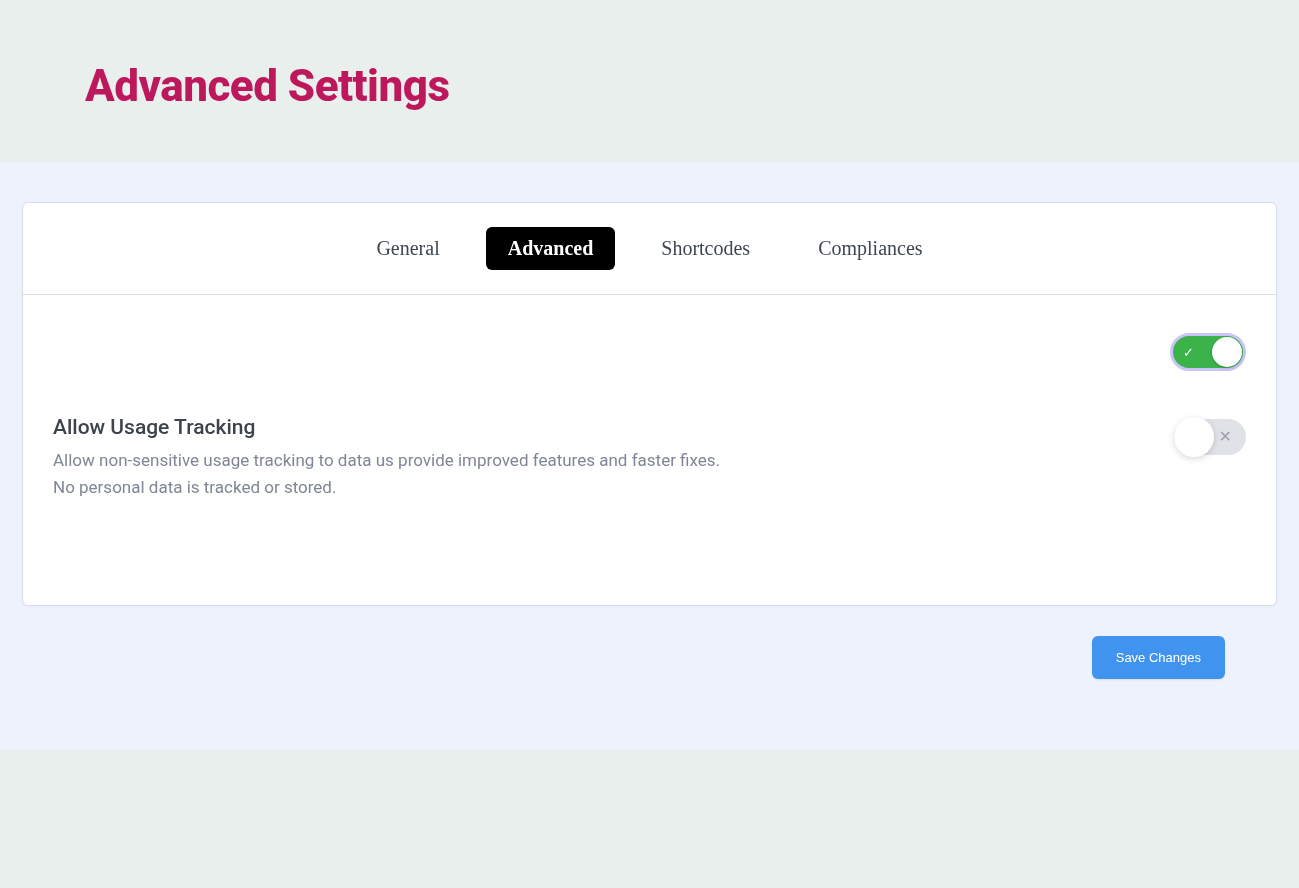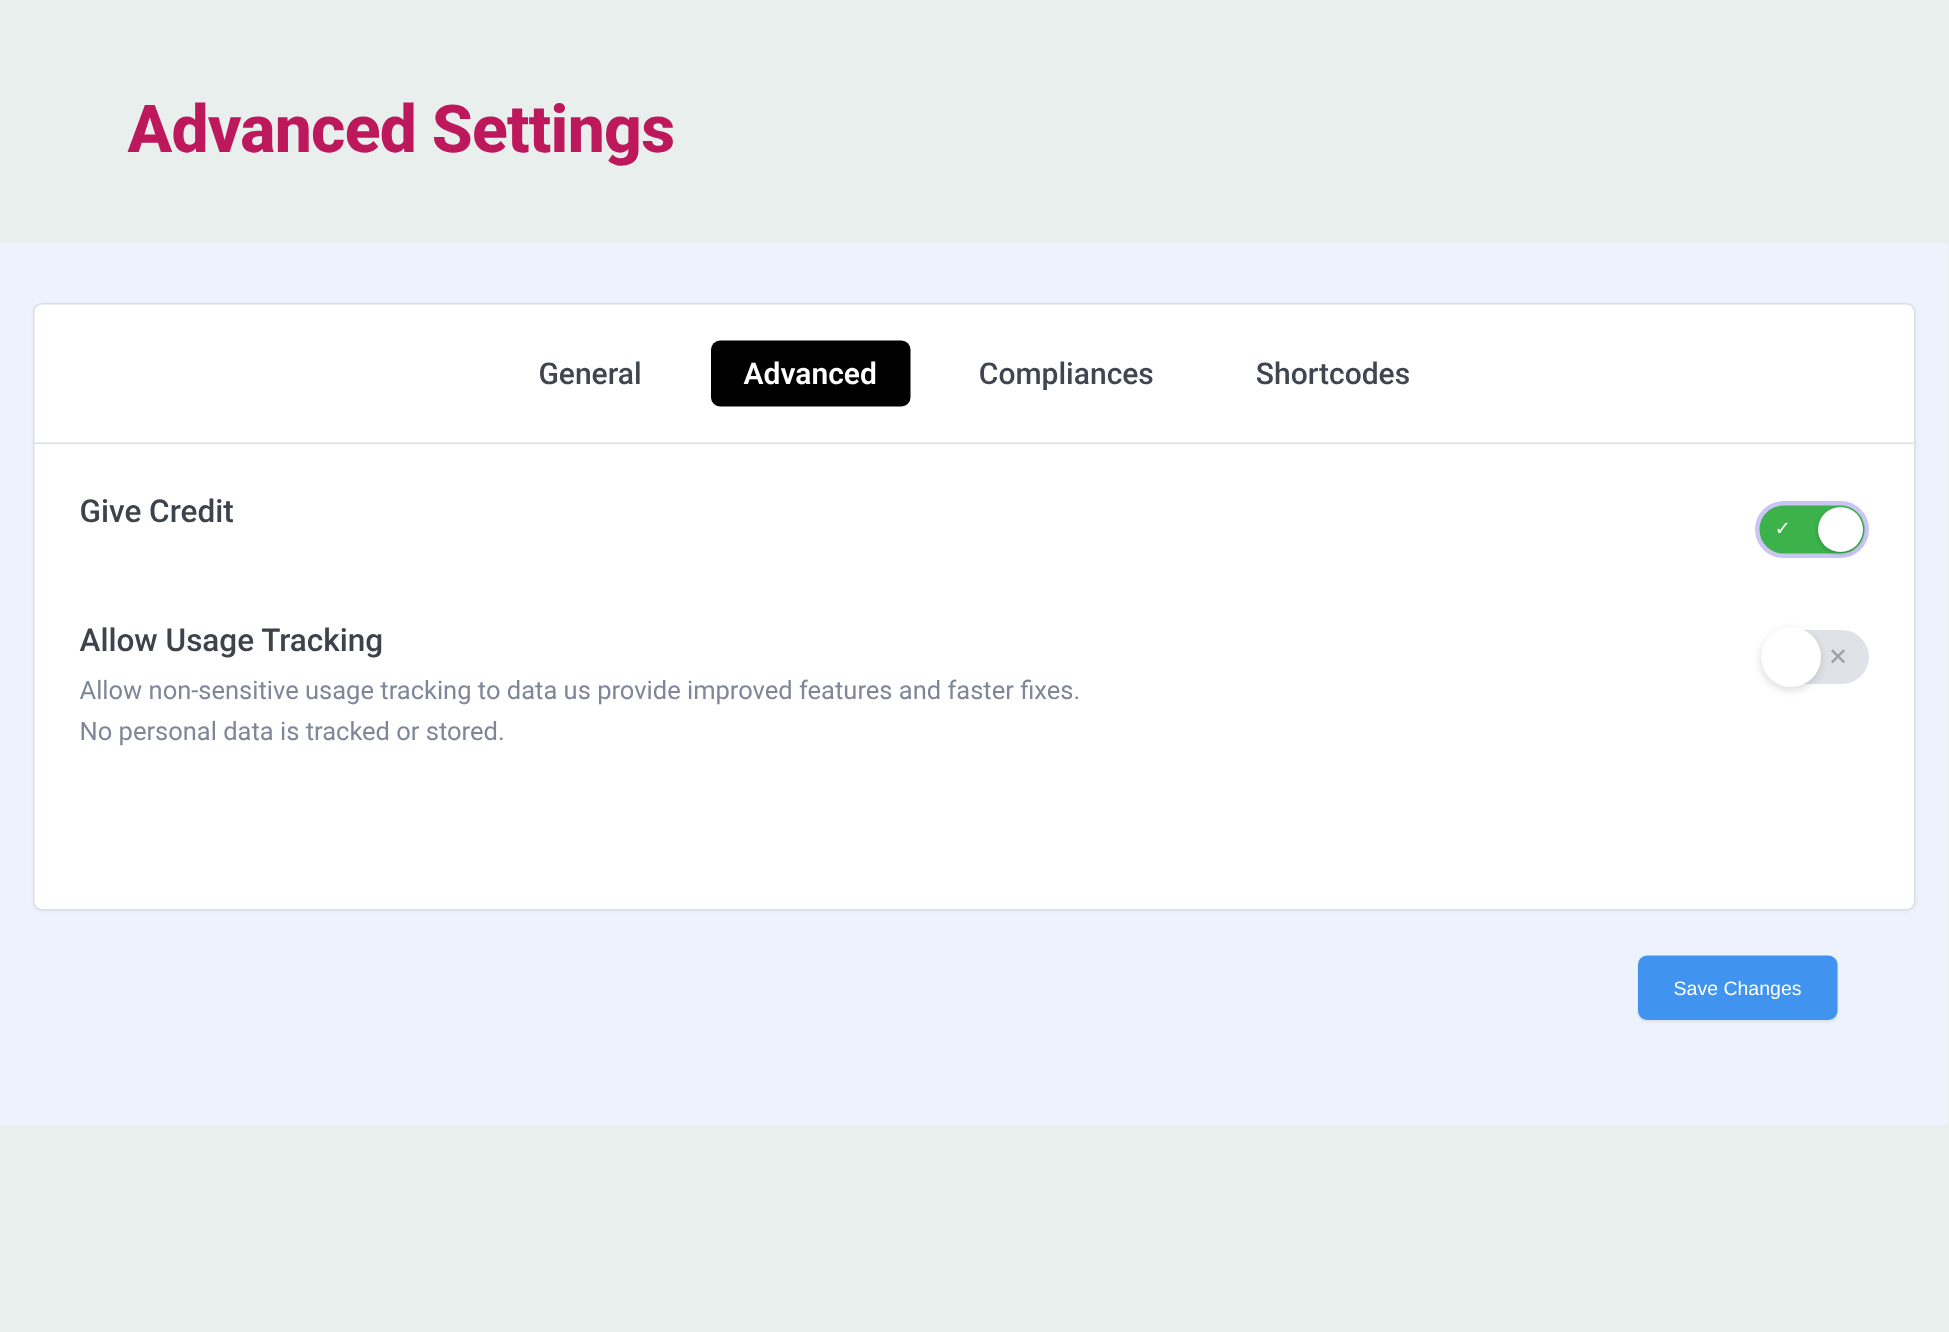--- a/index.html
+++ b/index.html
@@ -40,20 +40,21 @@
       border-radius: 6px;
       box-shadow: 0 1px 3px rgba(0,0,0,0.04);
     }
 
     .tabs-row {
       display: flex;
       justify-content: center;
       gap: 24px;
       padding: 24px 0;
       border-bottom: 1px solid #d9dde8;
+      font-family: Liberation Serif, serif;
     }
 
     .tab {
       padding: 10px 22px;
       font-size: 20px;
       font-weight: 500;
       color: #3f4650;
       border-radius: 6px;
       cursor: pointer;
       user-select: none;
@@ -195,29 +196,28 @@
 <div class="header-section">
   <h1 class="page-title">Advanced Settings</h1>
 </div>
 
 <div class="content-section">
   <div class="card">
 
     <div class="tabs-row">
       <div class="tab">General</div>
       <div class="tab active">Advanced</div>
+      <div class="tab">Shortcodes</div>
       <div class="tab">Compliances</div>
-      <div class="tab">Shortcodes</div>
     </div>
 
     <div class="settings-body">
 
       <div class="setting-row">
         <div class="setting-text">
-          <div class="setting-title">Give Credit</div>
         </div>
         <div class="toggle-on">
           <div class="toggle-on-track">
             <span class="toggle-on-check">✓</span>
             <div class="toggle-on-knob"></div>
           </div>
         </div>
       </div>
 
       <div class="setting-row">

